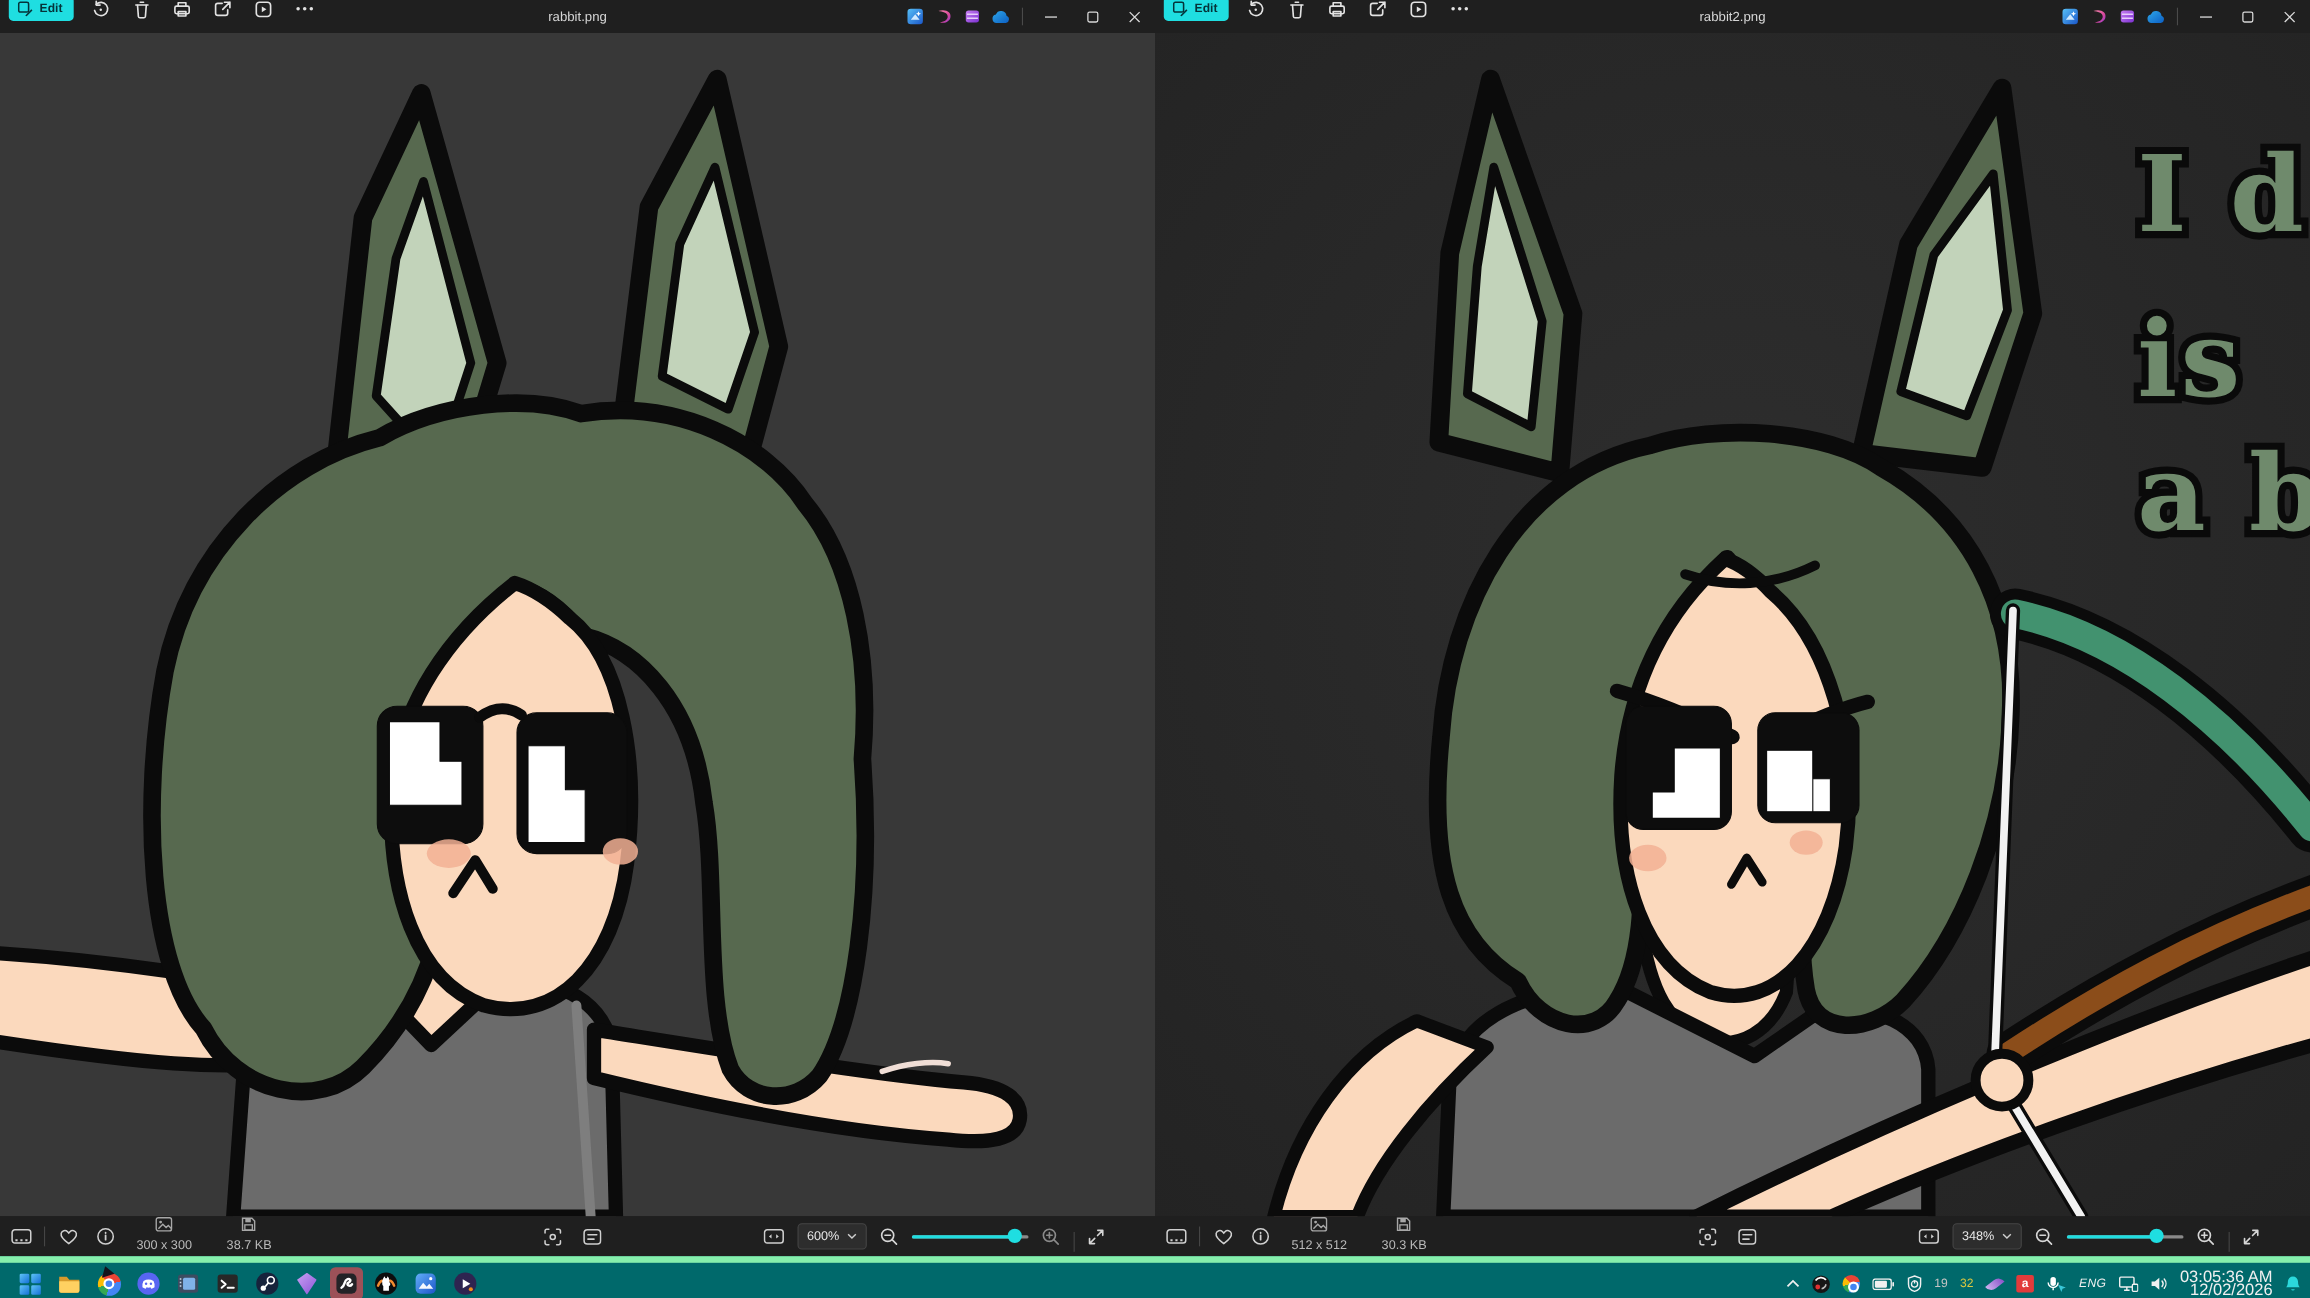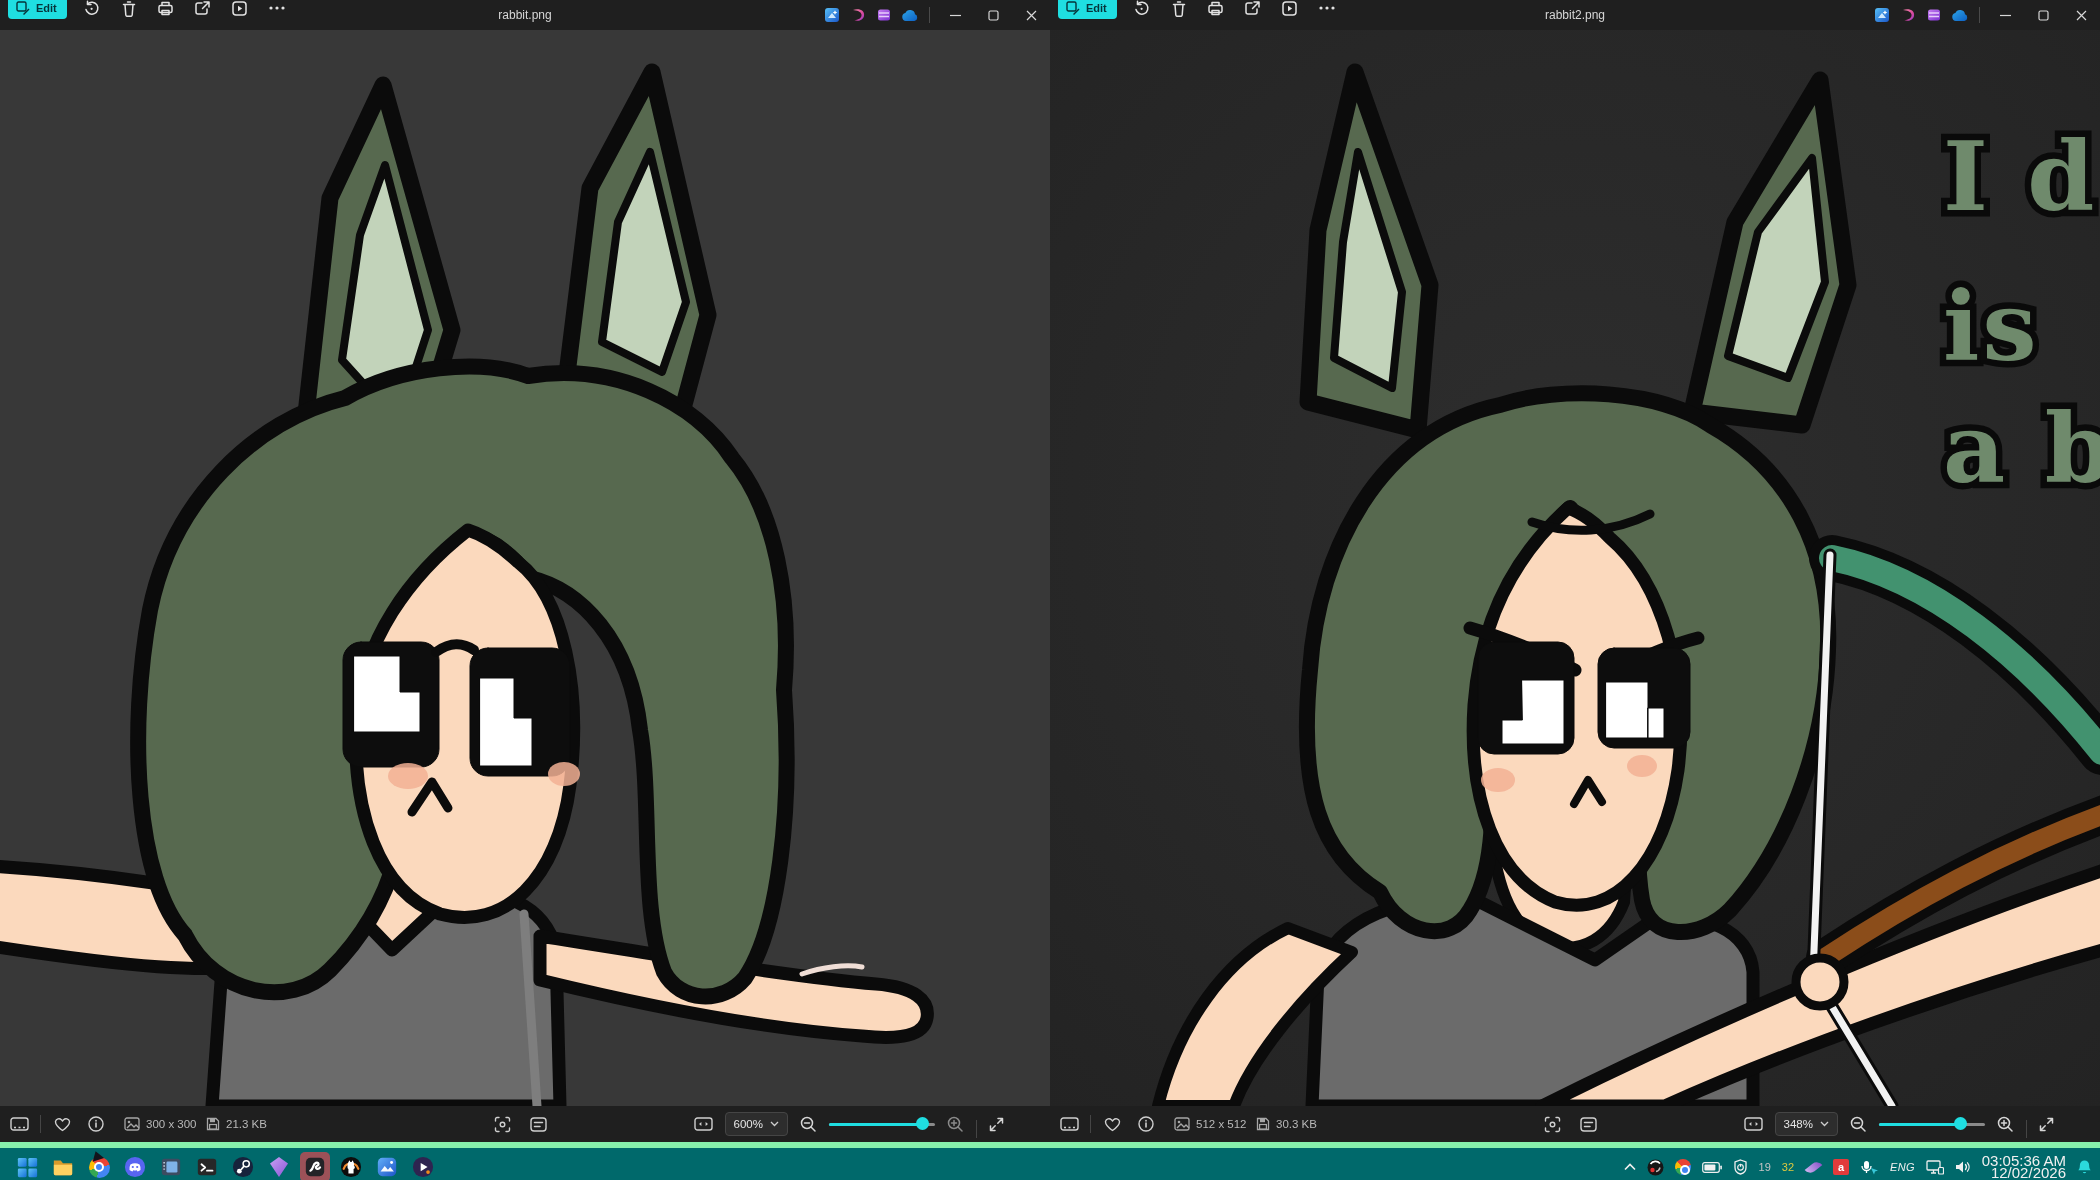--- a/index.html
+++ b/index.html
@@ -30,21 +30,21 @@
   .canvas svg{display:block;width:100%;height:100%;}
   .img-text{font-family:"DejaVu Serif","Liberation Serif",serif;font-weight:bold;font-size:96px;
     letter-spacing:3px;paint-order:stroke;stroke:#0a0a0a;stroke-width:13px;fill:var(--text-green);}
 
   
   .statusbar{position:relative;height:36px;background:#1f1f1f;color:#c0c0c0;font-size:11.5px;}
   .sb{position:absolute;top:0;height:36px;display:flex;align-items:center;}
   .sb-ic{background:transparent;border:none;padding:0;color:#cfcfcf;display:flex;align-items:center;justify-content:center;}
   .sb-vdiv{position:absolute;top:9px;width:1px;height:18px;background:#454545;}
   .sb-text{color:#b9b9b9;}
-  .dimgroup{display:flex;align-items:center;gap:6px;}
+  .dimgroup{display:flex;align-items:center;gap:6px;flex-direction:column;}
   .zoombox{display:flex;align-items:center;gap:7px;height:24px;padding:0 8px;background:#2d2d2d;
     border:1px solid #454545;border-radius:4px;color:#e6e6e6;font-size:11.5px;}
   .slider{position:relative;width:106px;height:14px;}
   .slider .track{position:absolute;left:0;right:0;top:6px;height:3px;border-radius:2px;background:#8a8a8a;}
   .slider .fill{position:absolute;left:0;top:6px;height:3px;border-radius:2px;background:var(--accent-cyan);}
   .slider .knob{position:absolute;top:0;width:13px;height:13px;border-radius:50%;background:var(--accent-cyan);}
   .sb-right{position:absolute;right:46px;top:0;height:36px;display:flex;align-items:center;gap:12px;}
 
   
   .taskbar{position:absolute;left:0;top:1142px;width:2100px;height:38px;background:var(--taskbar-teal);
@@ -266,21 +266,21 @@
             <path d="M3 11 l4-4 3 3 2-2 3 3" fill="none" stroke="#a7a7a7" stroke-width="1.3"></path>
           </svg>
         <span class="sb-text">300 x 300</span>
       </div>
       <div class="sb dimgroup" style="left:206px">
         <svg width="14" height="14" viewBox="0 0 14 14">
             <path d="M1.5 1.5 h8.5 l2.5 2.5 v8.5 h-11 Z" fill="none" stroke="#a7a7a7" stroke-width="1.3"></path>
             <rect x="4" y="1.8" width="5" height="3.4" fill="#a7a7a7"></rect>
             <rect x="3.6" y="7.5" width="6.8" height="4.6" fill="none" stroke="#a7a7a7" stroke-width="1.2"></rect>
           </svg>
-        <span class="sb-text">21.3 KB</span>
+        <span class="sb-text">38.7 KB</span>
       </div>
       <button class="sb sb-ic" style="left:494px">
           <svg width="17" height="17" viewBox="0 0 17 17">
             <path d="M1.5 5 V3 a1.5 1.5 0 0 1 1.5-1.5 h2 M12 1.5 h2 A1.5 1.5 0 0 1 15.5 3 v2 M15.5 12 v2 a1.5 1.5 0 0 1-1.5 1.5 h-2 M5 15.5 H3 A1.5 1.5 0 0 1 1.5 14 v-2" fill="none" stroke="#cfcfcf" stroke-width="1.4" stroke-linecap="round"></path>
             <circle cx="8.5" cy="8.5" r="2.3" fill="none" stroke="#cfcfcf" stroke-width="1.4"></circle>
           </svg>
         </button>
       <button class="sb sb-ic" style="left:530px">
           <svg width="17" height="15" viewBox="0 0 17 15">
             <rect x="1" y="1" width="15" height="13" rx="3" fill="none" stroke="#cfcfcf" stroke-width="1.4"></rect>

